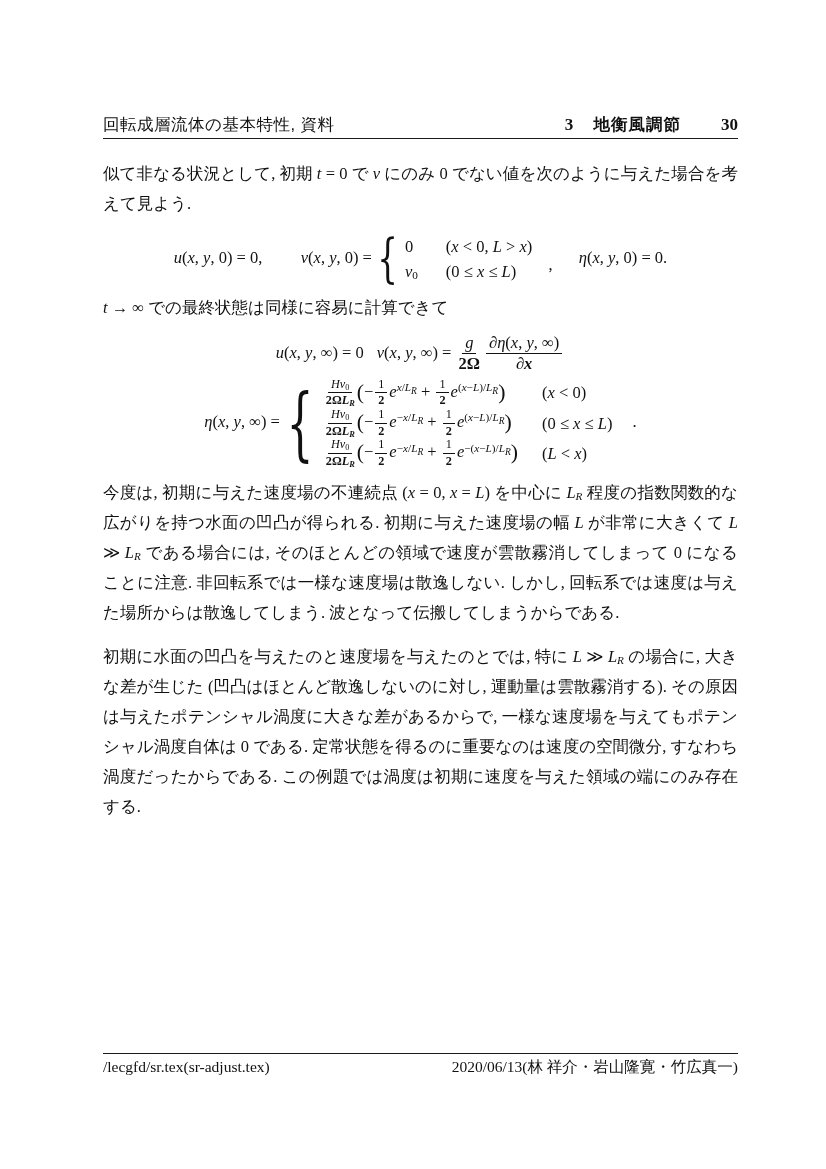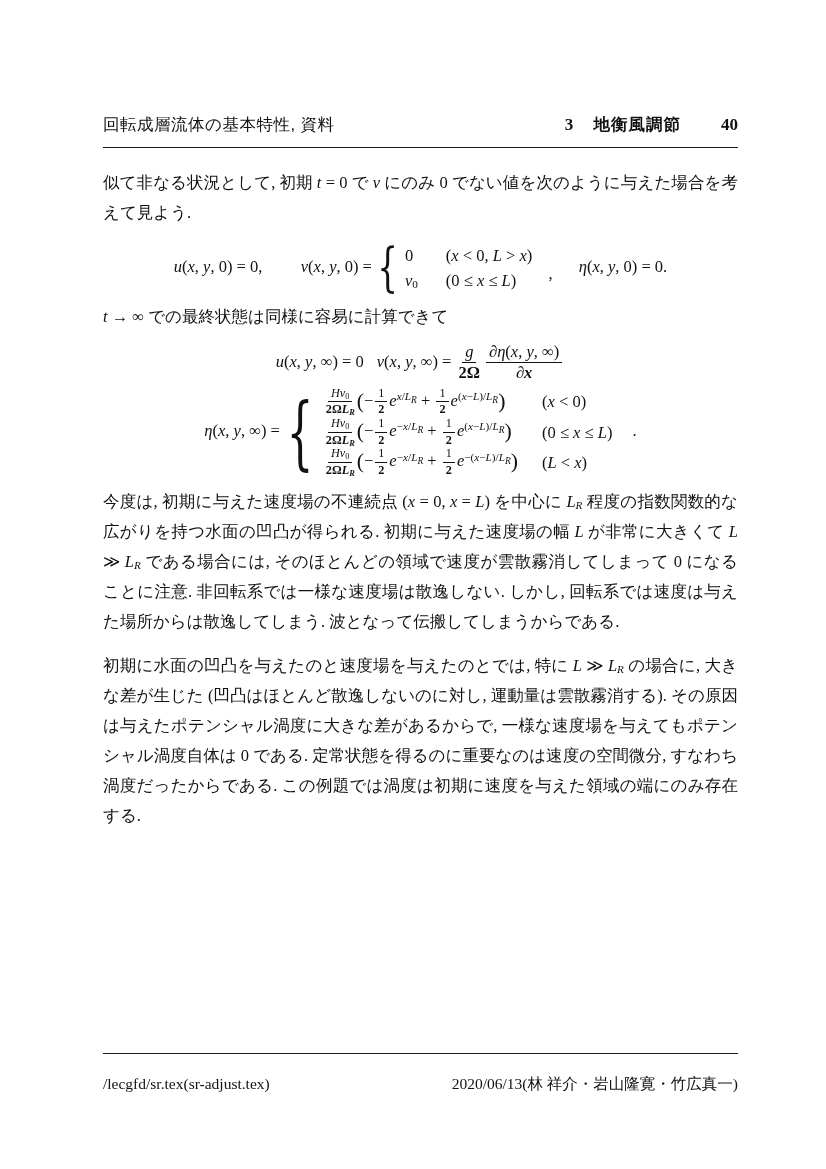--- a/index.html
+++ b/index.html
@@ -20,21 +20,21 @@
     left: 103px; top: 0;
     width: 635px;
   }
 
   
   .pagehead {
     display: flex;
     justify-content: space-between;
     align-items: flex-start;
     margin-top: 114px;
-    padding-bottom: 11px;
+    padding-bottom: 2px;
     border-bottom: 1.4px solid #1a1a1a;
     font-size: 16.5px;
   }
   .run-title {
     font-family: "Liberation Sans", "DejaVu Sans", sans-serif;
     letter-spacing: 0.5px;
   }
   .head-right { white-space: nowrap; }
   .sec-num, .page-num { font-weight: bold; font-size: 17px; }
   .sec-title {
@@ -116,39 +116,39 @@
   .comma { margin-left: 12px; position: relative; top: 7px; }
   .after-comma { margin-left: 22px; text-align: center; }
   .period { margin-left: 16px; }
 
   
   .pagefoot {
     position: absolute;
     left: 103px; top: 1053px;
     width: 635px;
     border-top: 1.4px solid #1a1a1a;
-    padding-top: 20px;
+    padding-top: 3px;
     display: flex;
     justify-content: space-between;
     align-items: baseline;
     font-size: 15.5px;
   }
 </style>
 </head>
 <body>
 
 <div class="page">
   <div class="content">
 
     <div class="pagehead">
       <span class="run-title">回転成層流体の基本特性, 資料</span>
       <span class="head-right">
         <span class="sec-num">3</span>
         <span class="sec-title">地衡風調節</span>
-        <span class="page-num">40</span>
+        <span class="page-num">30</span>
       </span>
     </div>
 
     <p class="para p-intro"><span class="m-u">似て非なる状況として, 初期 </span><span class="m-i">t</span><span class="m-u"> = 0 で </span><span class="m-i">v</span><span class="m-u"> にのみ 0 でない値を次のように与えた場合を考えて見よう.</span></p>
 
     <div class="equation eq1">
       <span class="mrow"><span class="m-i">u</span><span class="m-u">(</span><span class="m-i">x</span><span class="m-u">, </span><span class="m-i">y</span><span class="m-u">, 0) = 0,</span></span>
       <span class="m-sp"></span>
       <span class="m-sp"></span>
       <span class="mrow"><span class="m-i">v</span><span class="m-u">(</span><span class="m-i">x</span><span class="m-u">, </span><span class="m-i">y</span><span class="m-u">, 0) = </span></span>

